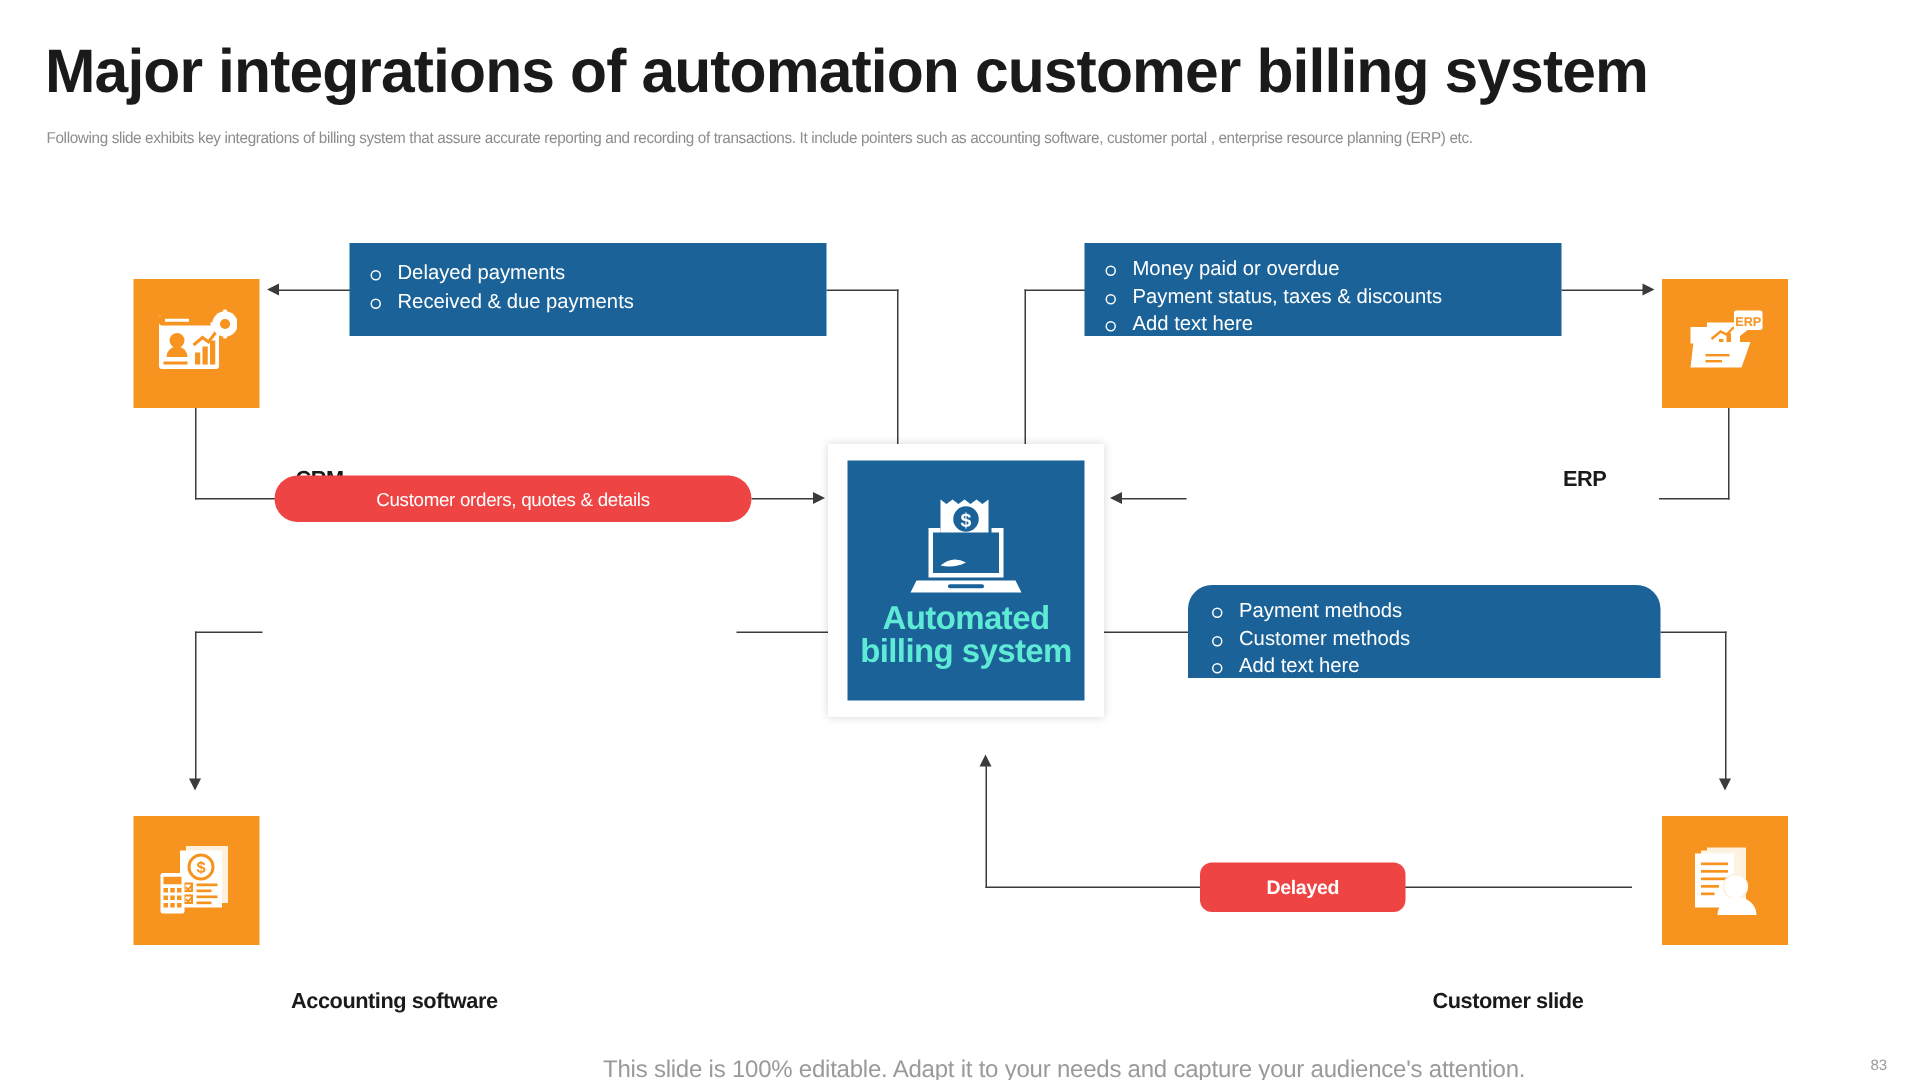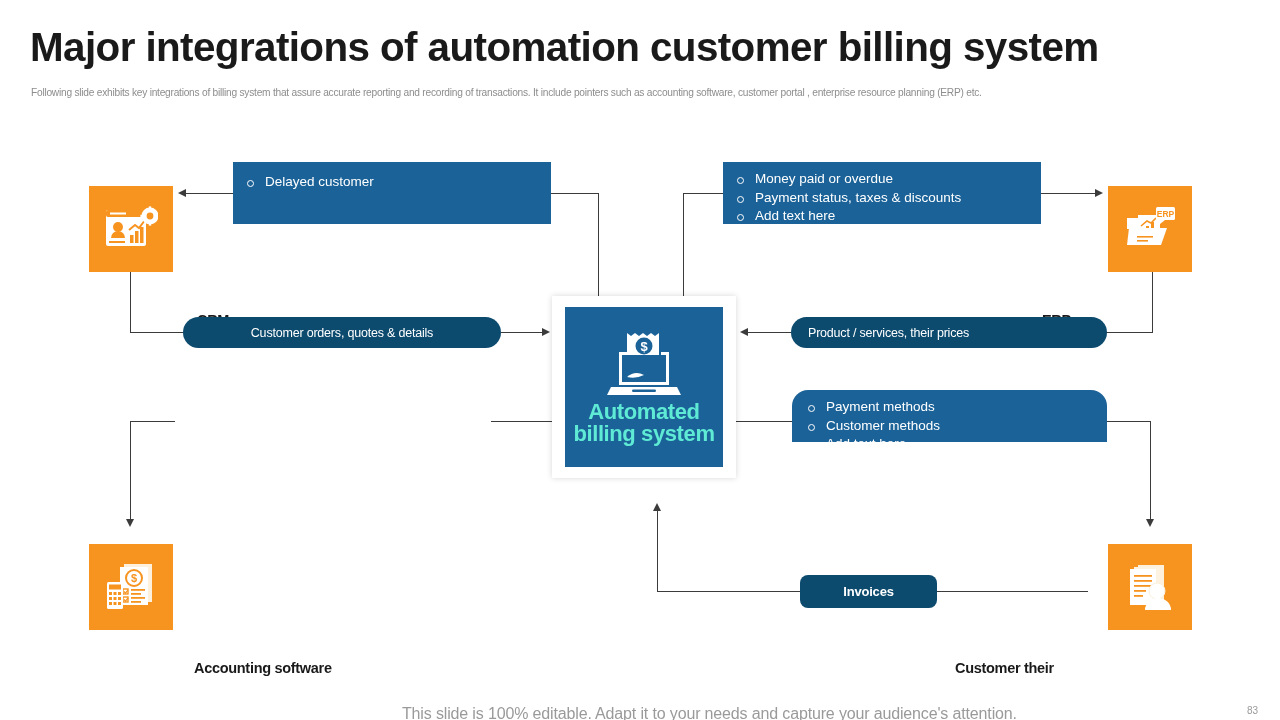--- a/index.html
+++ b/index.html
@@ -50,21 +50,21 @@
     width: 5px; height: 5px; border: 1.2px solid #ffffff; border-radius: 50%;
   }
 
   .blue-bar {
     position: absolute; background: #1a6298; color: #fff;
     display: flex; align-items: center; justify-content: center;
     font-size: 13.5px; white-space: nowrap;
   }
 
   .pill {
-    position: absolute; background: #0c4a6e; color: #ffffff;
+    position: absolute; background: #ef4444; color: #ffffff;
     display: flex; align-items: center; justify-content: center;
     font-size: 12.5px; border-radius: 40px; letter-spacing: -0.2px;
     white-space: nowrap;
   }
 
   
   .hub-outer {
     position: absolute; left: 552px; top: 296px; width: 184px; height: 182px;
     background: #ffffff; box-shadow: 0 0 6px rgba(0,0,0,0.16);
   }
@@ -244,39 +244,39 @@
           <rect x="10" y="19" width="18" height="1.8"></rect>
           <rect x="10" y="24" width="18" height="1.8"></rect>
           <rect x="10" y="29" width="12" height="1.8"></rect>
           <rect x="10" y="34" width="9" height="1.8"></rect>
         </g>
         <circle cx="33" cy="30" r="8" fill="#fff" stroke="#fdf0dc" stroke-width="1"></circle>
         <path d="M21 49 a13 12 0 0 1 26 0 z" fill="#fff"></path>
       </svg>
     </span>
   </div>
-  <div class="node-label" style="left:955px; top:612px;">Customer their</div>
+  <div class="node-label" style="left:955px; top:612px;">Customer slide</div>
 
   <div class="blue-box" style="left:233px; top:162px; width:318px; height:62px; padding:11px 0 0 10px;">
     <ul>
-      <li>Delayed customer</li>
+      <li>Delayed payments</li>
+      <li>Received &amp; due payments</li>
     </ul>
   </div>
 
   <div class="blue-box" style="left:723px; top:162px; width:318px; height:62px; padding:8px 0 16px 10px;">
     <ul>
       <li>Money paid or overdue</li>
       <li>Payment status, taxes &amp; discounts</li>
       <li>Add text here</li>
     </ul>
   </div>
 
   <div class="pill" style="left:183px; top:317px; width:318px; height:31px;">Customer orders, quotes &amp; details</div>
 
-  <div class="pill" style="left:791px; top:317px; width:316px; height:31px; justify-content:flex-start; padding-left:17px;">Product / services, their prices</div>
 
   <div class="hub-outer">
     <div class="hub-inner">
       <span>
         <svg width="86" height="76" viewBox="0 0 86 76">
 
           <path d="M26 8 l4 3 l4 -3 l4 3 l4 -3 l4 3 l4 -3 l4 3 l4 -3 v44 H26 z" fill="#fff"></path>
           <circle cx="43" cy="21" r="8.5" fill="#1a6298"></circle>
           <text x="43" y="26" font-family="Liberation Sans, sans-serif" font-size="13" font-weight="bold" fill="#fff" text-anchor="middle">$</text>
           <g fill="#1a6298">
@@ -297,26 +297,26 @@
         </svg>
       </span>
       <div class="hub-text">
         <div>Automated</div>
         <div>billing system</div>
       </div>
     </div>
   </div>
 
 
-  <div class="blue-box" style="left:792px; top:390px; width:315px; height:52px; padding:8px 0 0 12px; border-radius:16px 16px 0 0;">
+  <div class="blue-box" style="left:792px; top:390px; width:315px; height:62px; padding:8px 0 0 12px; border-radius:16px 16px 0 0;">
     <ul>
       <li>Payment methods</li>
       <li>Customer methods</li>
       <li>Add text here</li>
     </ul>
   </div>
 
-  <div class="pill" style="left:800px; top:575px; width:137px; height:33px; border-radius:8px; font-weight:bold; font-size:13px;">Invoices</div>
+  <div class="pill" style="left:800px; top:575px; width:137px; height:33px; border-radius:8px; font-weight:bold; font-size:13px;">Delayed</div>
 
   <div class="footer-note">This slide is 100% editable. Adapt it to your needs and capture your audience's attention.</div>
   <div class="page-num">83</div>
 
 </div>
 
 </body></html>

